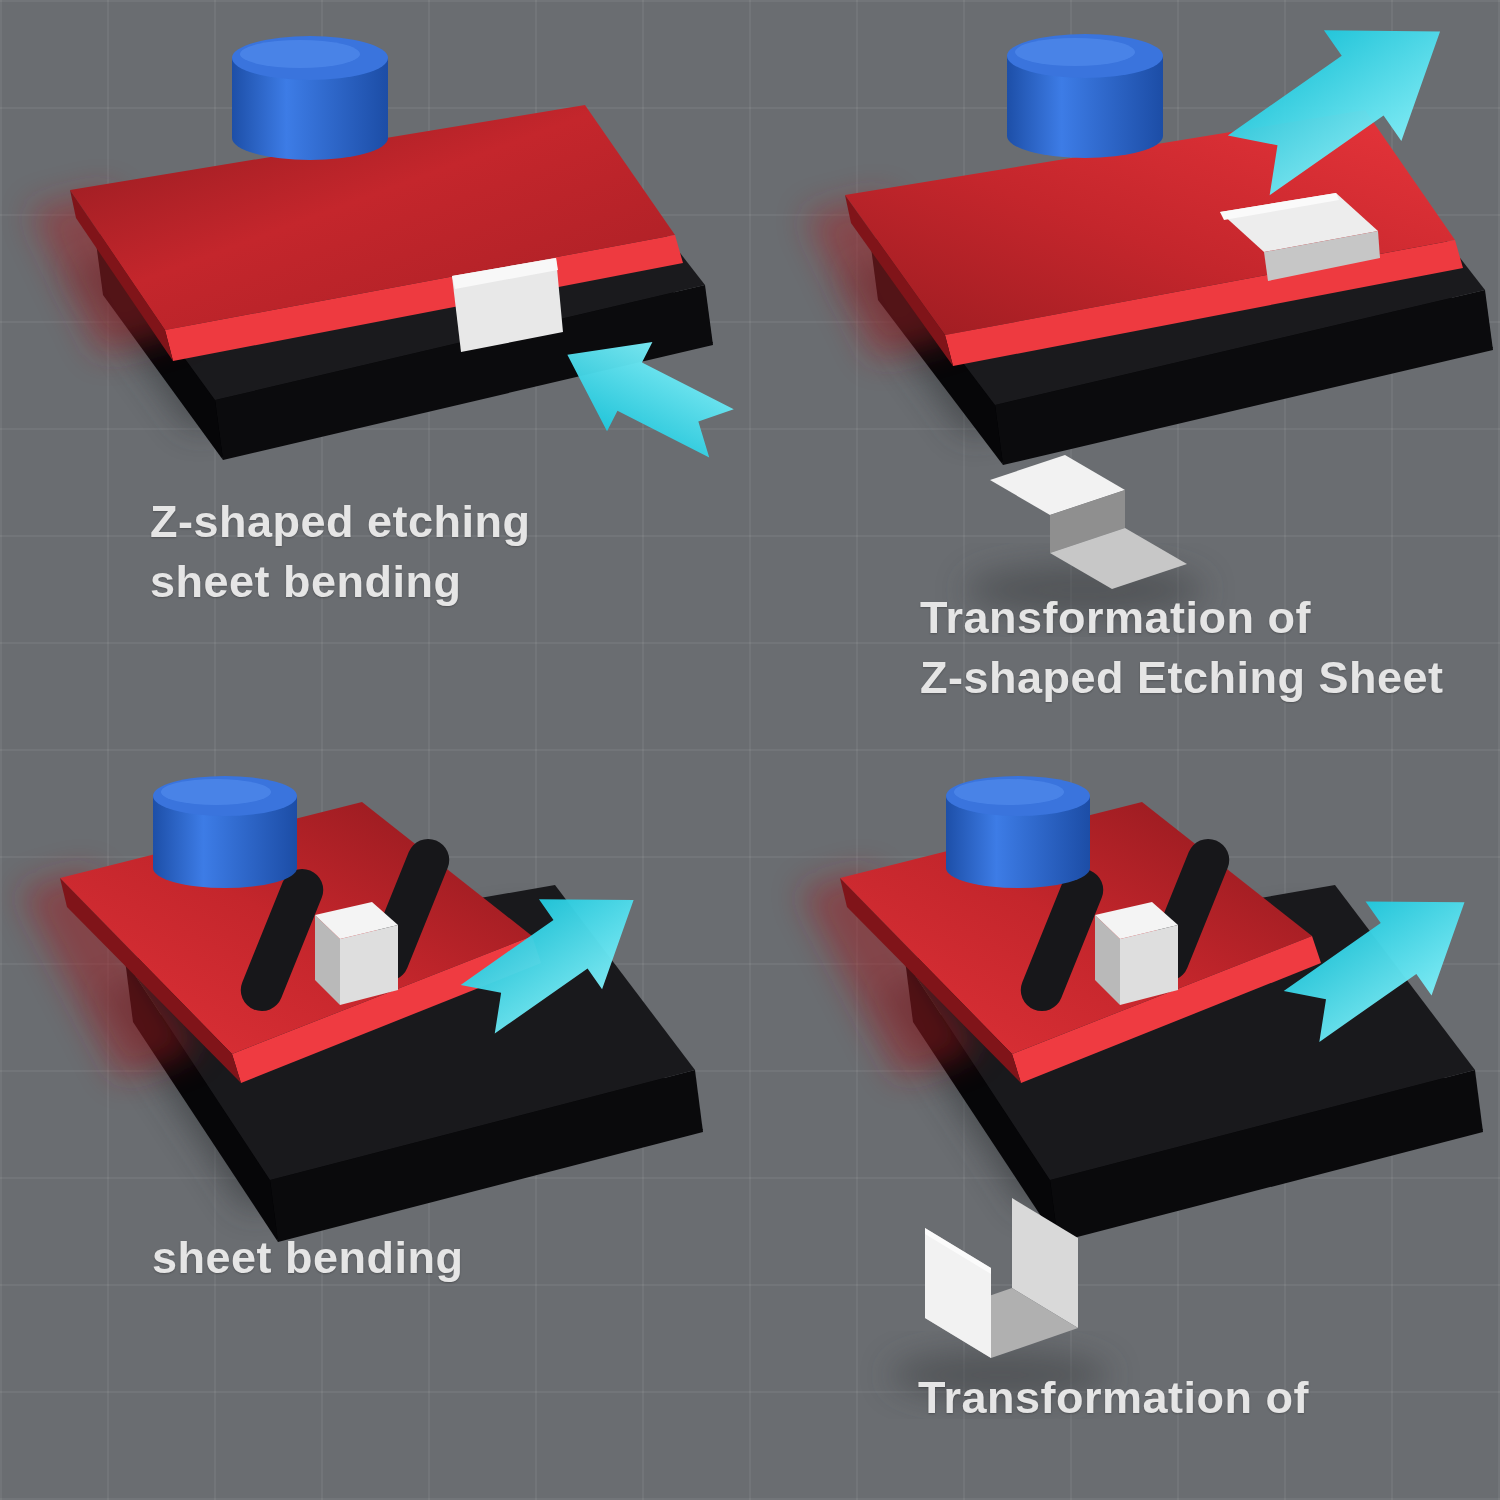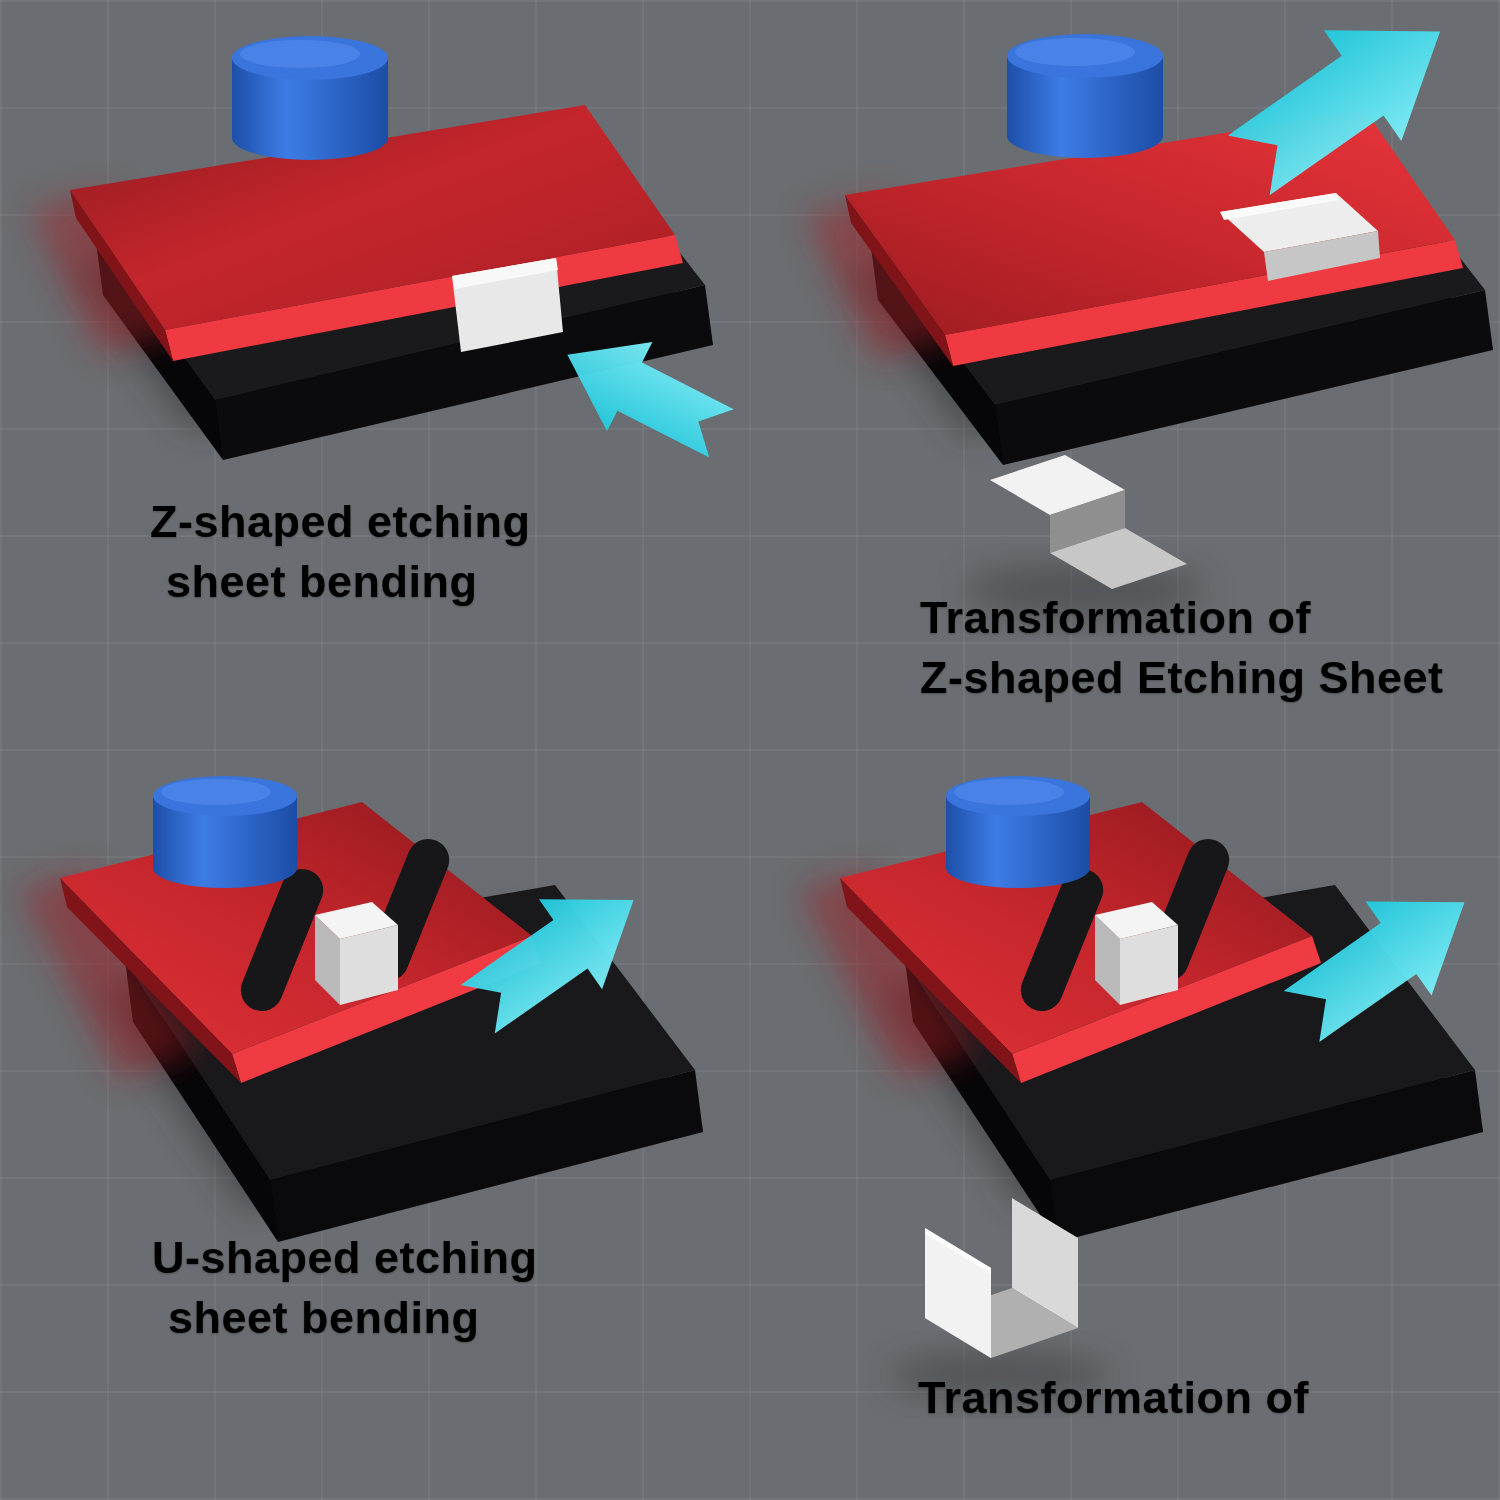--- a/index.html
+++ b/index.html
@@ -12,25 +12,25 @@
     background-size:107px 107px;
     font-family:"Liberation Sans",sans-serif;
   }
   .quadrant{position:absolute;width:750px;height:750px;}
   #q-tl{left:0;top:0}
   #q-tr{left:750px;top:0}
   #q-bl{left:0;top:750px}
   #q-br{left:750px;top:750px}
   .quadrant svg{display:block;width:750px;height:750px;}
   .label{
-    position:absolute;color:#000000;font-weight:700;font-size:45px;
+    position:absolute;color:#e5e5e5;font-weight:700;font-size:45px;
     line-height:1.34;letter-spacing:0.5px;white-space:nowrap;
     text-shadow:0 1px 2px rgba(0,0,0,0.25);
   }
-  .label .indent{margin-left:16px;}
+  .label .indent{}
 </style>
 </head>
 <body>
 
 <div class="quadrant" id="q-tl">
   <svg viewBox="0 0 750 750">
     <defs>
       <filter id="tl-blur" x="-40%" y="-40%" width="180%" height="180%">
           <feGaussianBlur stdDeviation="16"></feGaussianBlur>
         </filter>
@@ -194,21 +194,20 @@
       <ellipse cx="225" cy="118" rx="72" ry="20" fill="url(#bl-cyl)"></ellipse>
       <rect x="153" y="46" width="144" height="72" fill="url(#bl-cyl)"></rect>
       <ellipse cx="225" cy="46" rx="72" ry="20" fill="#3a74dd"></ellipse>
       <ellipse cx="216" cy="42" rx="55" ry="13" fill="#4d87ea" opacity="0.8"></ellipse>
     </g>
     <g transform="translate(548,210) rotate(145) scale(1.1)">
       <polygon points="-95,0 -25,-50 -25,-27 78,-27 52,0 78,27 -25,27 -25,50" fill="url(#bl-cyan)" opacity="0.96"></polygon>
     </g>
   </svg>
   <div class="label" style="left:152px;top:478px">
-    <div>U-shaped etching</div>
     <div class="indent">sheet bending</div>
   </div>
 </div>
 
 <div class="quadrant" id="q-br">
   <svg viewBox="0 0 750 750">
     <defs>
       <filter id="br-blur" x="-40%" y="-40%" width="180%" height="180%">
           <feGaussianBlur stdDeviation="16"></feGaussianBlur>
         </filter>

